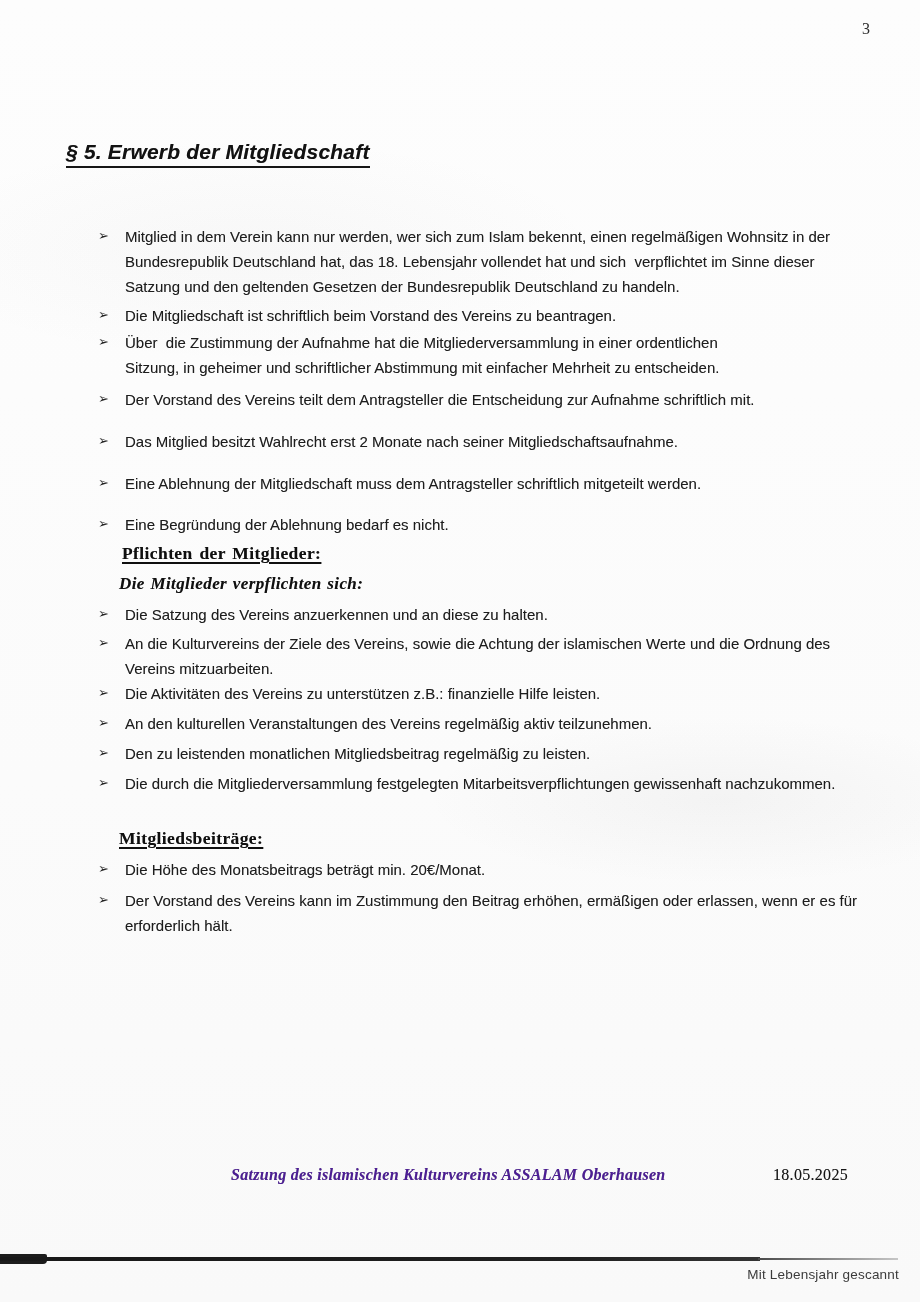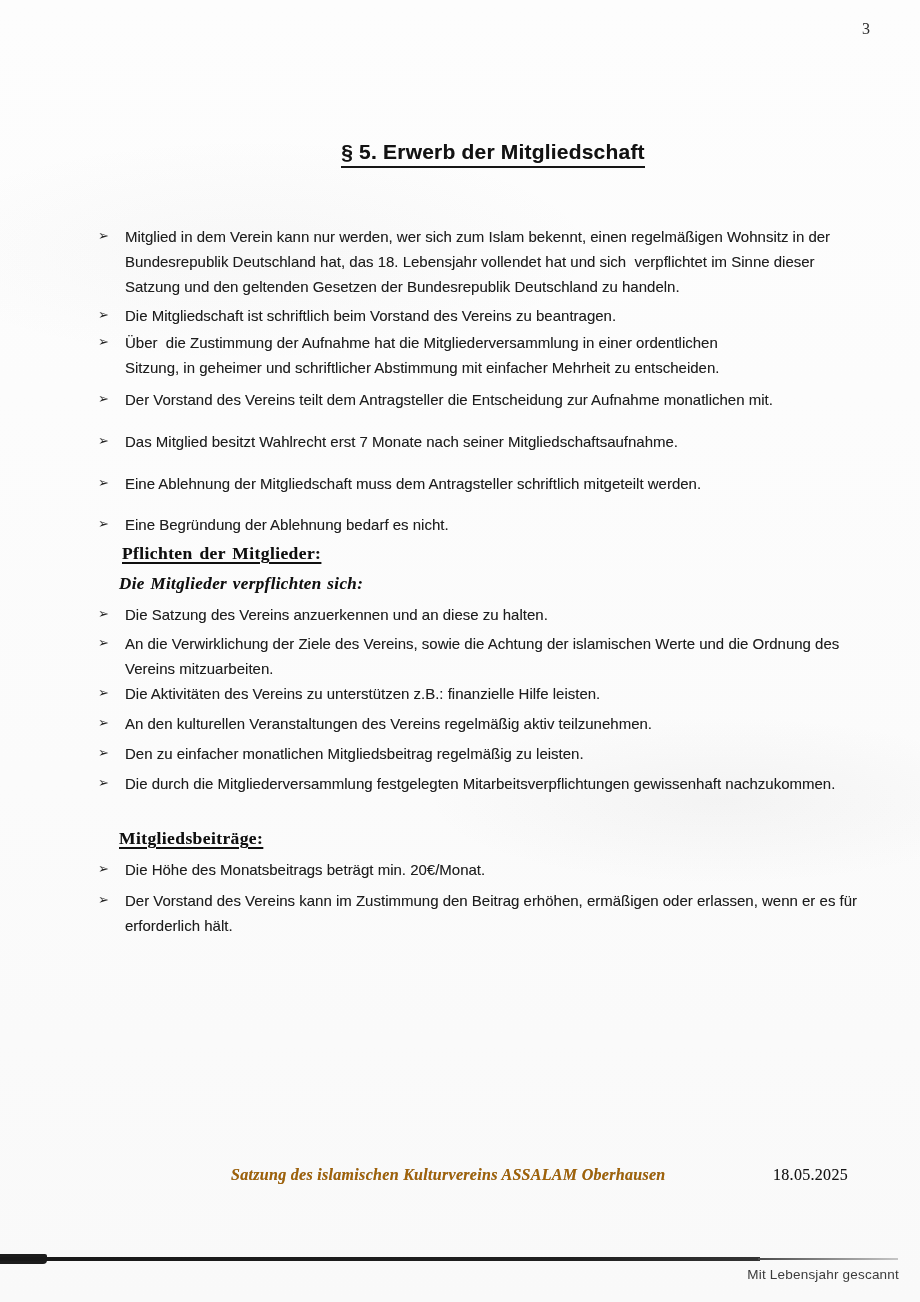--- a/index.html
+++ b/index.html
@@ -23,21 +23,21 @@
       linear-gradient(180deg, #fdfdfd 0%, #fbfbfb 60%, #f9f9f9 100%);
     pointer-events: none;
   }
   .page-number {
     position: absolute; top: 20px; left: 862px;
     font-family: "Liberation Serif", serif;
     font-size: 16px; color: #2e2e2e;
   }
   .doc-title-wrap {
     position: absolute; top: 140px; left: 0; right: 0;
-    text-align: center; padding-left: 66px;
+    text-align: left; padding-left: 66px; font-style: italic;
   }
   .doc-title {
     display: inline-block;
     font-size: 21px; font-weight: bold; color: #121212;
     letter-spacing: 0.2px;
     border-bottom: 2.5px solid #161616;
     padding-bottom: 2px;
     text-shadow: 0 0 0.5px rgba(20,20,20,0.45);
   }
   .bullet-row {
@@ -69,21 +69,21 @@
     font-family: "Liberation Serif", serif;
     font-weight: bold; font-style: italic;
     font-size: 17px; color: #101010;
     letter-spacing: 0.4px; word-spacing: 1px;
     text-shadow: 0 0 0.5px rgba(15,15,15,0.4);
   }
   .footer-doc-title {
     position: absolute; left: 231px; top: 1166px;
     font-family: "Liberation Serif", serif;
     font-weight: bold; font-style: italic;
-    font-size: 16px; color: #a16207;
+    font-size: 16px; color: #4c1d95;
     letter-spacing: 0.3px;
     text-shadow: 0 0 0.4px rgba(20,20,20,0.4);
   }
   .footer-date {
     position: absolute; left: 773px; top: 1166px;
     font-family: "Liberation Serif", serif;
     font-size: 16px; color: #161616;
     letter-spacing: 0.3px;
     text-shadow: 0 0 0.4px rgba(20,20,20,0.4);
     text-align: right;
@@ -128,57 +128,57 @@
     <span class="arrow">➢</span>
     <span class="bullet-text">Die Mitgliedschaft ist schriftlich beim Vorstand des Vereins zu beantragen.</span>
   </div>
   <div class="bullet-row" style="top:330px">
     <span class="arrow">➢</span>
     <span class="bullet-text">Über  die Zustimmung der Aufnahme hat die Mitgliederversammlung in einer ordentlichen
 Sitzung, in geheimer und schriftlicher Abstimmung mit einfacher Mehrheit zu entscheiden.</span>
   </div>
   <div class="bullet-row" style="top:387px">
     <span class="arrow">➢</span>
-    <span class="bullet-text">Der Vorstand des Vereins teilt dem Antragsteller die Entscheidung zur Aufnahme monatlichen mit.</span>
+    <span class="bullet-text">Der Vorstand des Vereins teilt dem Antragsteller die Entscheidung zur Aufnahme schriftlich mit.</span>
   </div>
   <div class="bullet-row" style="top:429px">
     <span class="arrow">➢</span>
-    <span class="bullet-text">Das Mitglied besitzt Wahlrecht erst 7 Monate nach seiner Mitgliedschaftsaufnahme.</span>
+    <span class="bullet-text">Das Mitglied besitzt Wahlrecht erst 2 Monate nach seiner Mitgliedschaftsaufnahme.</span>
   </div>
   <div class="bullet-row" style="top:471px">
     <span class="arrow">➢</span>
     <span class="bullet-text">Eine Ablehnung der Mitgliedschaft muss dem Antragsteller schriftlich mitgeteilt werden.</span>
   </div>
   <div class="bullet-row" style="top:512px">
     <span class="arrow">➢</span>
     <span class="bullet-text">Eine Begründung der Ablehnung bedarf es nicht.</span>
   </div>
 
   <div class="section-heading" style="top:543px">Pflichten der Mitglieder:</div>
   <div class="section-subheading" style="top:574px">Die Mitglieder verpflichten sich:</div>
 
   <div class="bullet-row" style="top:602px">
     <span class="arrow">➢</span>
     <span class="bullet-text">Die Satzung des Vereins anzuerkennen und an diese zu halten.</span>
   </div>
   <div class="bullet-row" style="top:631px">
     <span class="arrow">➢</span>
-    <span class="bullet-text">An die Verwirklichung der Ziele des Vereins, sowie die Achtung der islamischen Werte und die Ordnung des Vereins mitzuarbeiten.</span>
+    <span class="bullet-text">An die Kulturvereins der Ziele des Vereins, sowie die Achtung der islamischen Werte und die Ordnung des Vereins mitzuarbeiten.</span>
   </div>
   <div class="bullet-row" style="top:681px">
     <span class="arrow">➢</span>
     <span class="bullet-text">Die Aktivitäten des Vereins zu unterstützen z.B.: finanzielle Hilfe leisten.</span>
   </div>
   <div class="bullet-row" style="top:711px">
     <span class="arrow">➢</span>
     <span class="bullet-text">An den kulturellen Veranstaltungen des Vereins regelmäßig aktiv teilzunehmen.</span>
   </div>
   <div class="bullet-row" style="top:741px">
     <span class="arrow">➢</span>
-    <span class="bullet-text">Den zu einfacher monatlichen Mitgliedsbeitrag regelmäßig zu leisten.</span>
+    <span class="bullet-text">Den zu leistenden monatlichen Mitgliedsbeitrag regelmäßig zu leisten.</span>
   </div>
   <div class="bullet-row" style="top:771px">
     <span class="arrow">➢</span>
     <span class="bullet-text">Die durch die Mitgliederversammlung festgelegten Mitarbeitsverpflichtungen gewissenhaft nachzukommen.</span>
   </div>
 
   <div class="section-heading" style="top:828px; left:119px">Mitgliedsbeiträge:</div>
 
   <div class="bullet-row" style="top:857px">
     <span class="arrow">➢</span>

